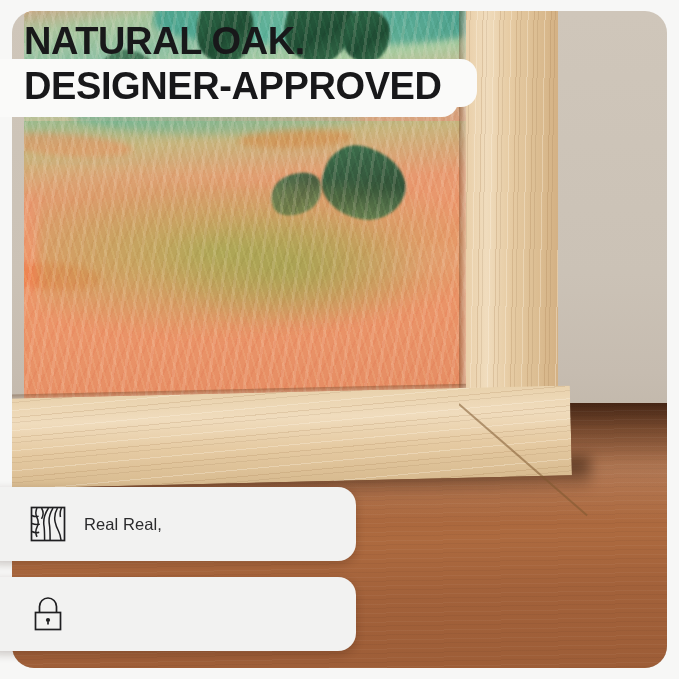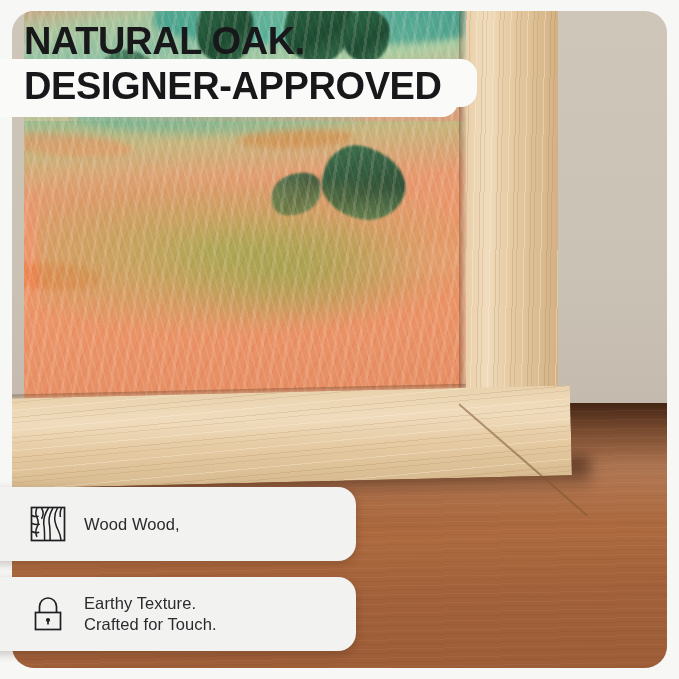--- a/index.html
+++ b/index.html
@@ -340,32 +340,28 @@
         <path d="M20.5 4c-4 6-5.5 12-4.5 18 .4 2.4.6 4.8.6 14" stroke-width="1.5"></path>
         <path d="M25 4c-3.4 5.5-4.6 11-3.6 16.5.5 2.8.7 5.6.7 15.5" stroke-width="1.5"></path>
         <path d="M29.5 4c-2.6 4.6-3.4 9.2-2.4 13.8.6 2.8 1.4 5.4 3.4 9.2 1.2 2.3 2 4.3 2.5 9" stroke-width="1.5"></path>
         <path d="M33.5 4c-1.4 3-1.7 6-1 9" stroke-width="1.5"></path>
         <path d="M4 19.5c2.6 1.2 5.2 1.4 7.8.6" stroke-width="1.5"></path>
         <path d="M4 27.5c2.4 1.4 4.8 1.6 7.2.8" stroke-width="1.5"></path>
         <path d="M4 11.5c2.2 1.2 4.4 1.4 6.6.6" stroke-width="1.5"></path>
       </svg>
     </div>
     <div class="badge-text">
-      <span>Wood Wood,</span>
+      <span>Real Real,</span>
     </div>
   </div>
 
   <div class="badge badge-2">
     <div class="badge-icon">
       <svg width="40" height="40" viewBox="0 0 40 40" fill="none" stroke="#1f1f21" stroke-width="1.7">
         <path d="M11.5 18.5V12.5a8.5 8.5 0 0 1 17 0v6" stroke-width="1.7"></path>
         <rect x="7.5" y="18.5" width="25" height="17"></rect>
         <circle cx="20" cy="26" r="2.1" fill="#1f1f21" stroke="none"></circle>
         <path d="M20 27.4v3.2" stroke-width="1.7"></path>
       </svg>
     </div>
-    <div class="badge-text">
-      <span>Earthy Texture.</span>
-      <span>Crafted for Touch.</span>
-    </div>
   </div>
 
 </div>
 
 </body></html>

